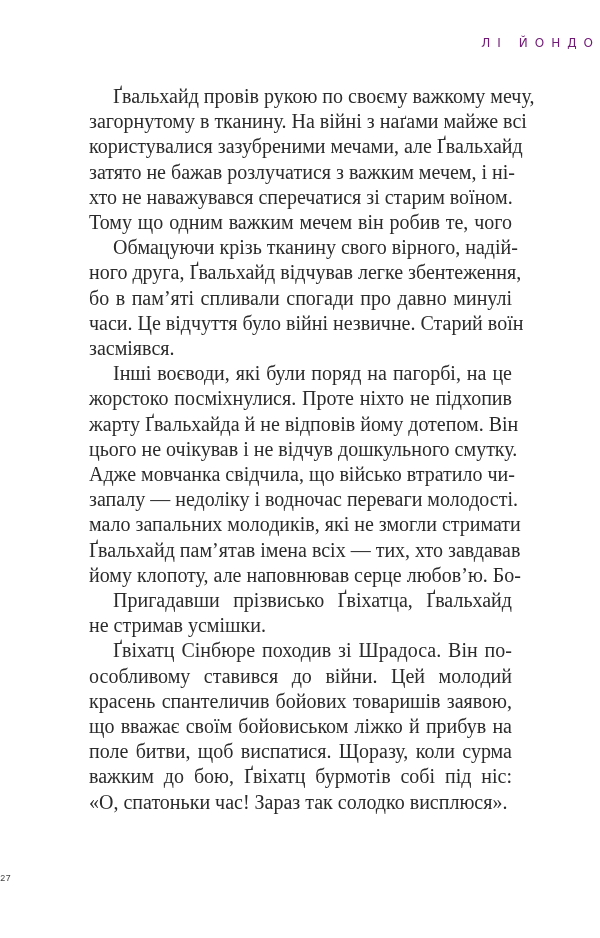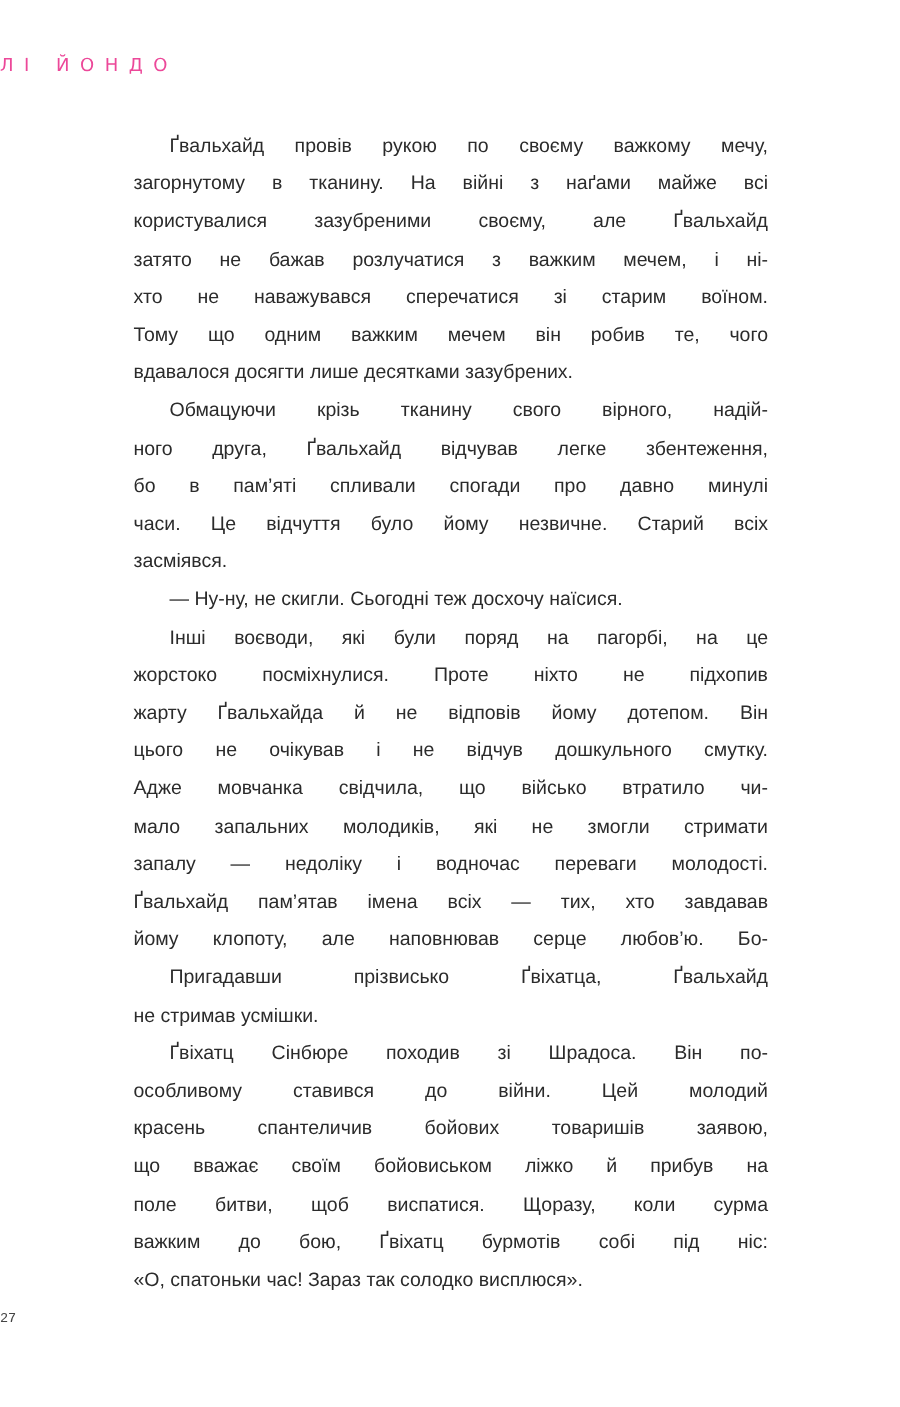--- a/index.html
+++ b/index.html
@@ -12,33 +12,33 @@
       height: 938px;
       position: relative;
       overflow: hidden;
       color: #2a2a2a;
     }
     .running-head {
       position: absolute;
       top: 36px;
       left: 0;
       width: 600px;
-      text-align: left;
+      text-align: right;
       font-family: "DejaVu Sans", sans-serif;
       font-size: 12px;
       letter-spacing: 7px;
-      color: #ec4899;
+      color: #701a75;
     }
     .text-block {
       position: absolute;
       top: 84px;
       left: 89px;
       width: 423px;
-      font-family: Liberation Sans, sans-serif;
-      font-size: 13px;
+      font-family: Liberation Serif, serif;
+      font-size: 20px;
       line-height: 25.2px;
       color: #2b2b2b;
     }
     .line {
       display: block;
       text-align: justify;
       text-align-last: justify;
       white-space: nowrap;
     }
     .line.last {
@@ -60,44 +60,40 @@
   </style>
 </head>
 <body>
 
 <div class="running-head">ЛІ ЙОНДО</div>
 
 <div class="text-block" id="text-block">
     <div class="para-wrap">
       <span class="line indent">Ґвальхайд провів рукою по своєму важкому мечу,</span>
       <span class="line">загорнутому в тканину. На війні з наґами майже всі</span>
-      <span class="line">користувалися зазубреними своєму, але Ґвальхайд</span>
+      <span class="line">користувалися зазубреними мечами, але Ґвальхайд</span>
       <span class="line">затято не бажав розлучатися з важким мечем, і ні-</span>
       <span class="line">хто не наважувався сперечатися зі старим воїном.</span>
       <span class="line">Тому що одним важким мечем він робив те, чого</span>
-      <span class="line last">вдавалося досягти лише десятками зазубрених.</span>
     </div>
     <div class="para-wrap">
       <span class="line indent">Обмацуючи крізь тканину свого вірного, надій-</span>
       <span class="line">ного друга, Ґвальхайд відчував легке збентеження,</span>
       <span class="line">бо в пам’яті спливали спогади про давно минулі</span>
-      <span class="line">часи. Це відчуття було йому незвичне. Старий всіх</span>
+      <span class="line">часи. Це відчуття було війні незвичне. Старий воїн</span>
       <span class="line last">засміявся.</span>
-    </div>
-    <div class="para-wrap">
-      <span class="line indent last">— Ну-ну, не скигли. Сьогодні теж досхочу наїсися.</span>
     </div>
     <div class="para-wrap">
       <span class="line indent">Інші воєводи, які були поряд на пагорбі, на це</span>
       <span class="line">жорстоко посміхнулися. Проте ніхто не підхопив</span>
       <span class="line">жарту Ґвальхайда й не відповів йому дотепом. Він</span>
       <span class="line">цього не очікував і не відчув дошкульного смутку.</span>
       <span class="line">Адже мовчанка свідчила, що військо втратило чи-</span>
+      <span class="line">запалу — недоліку і водночас переваги молодості.</span>
       <span class="line">мало запальних молодиків, які не змогли стримати</span>
-      <span class="line">запалу — недоліку і водночас переваги молодості.</span>
       <span class="line">Ґвальхайд пам’ятав імена всіх — тих, хто завдавав</span>
       <span class="line">йому клопоту, але наповнював серце любов’ю. Бо-</span>
     </div>
     <div class="para-wrap">
       <span class="line indent">Пригадавши прізвисько Ґвіхатца, Ґвальхайд</span>
       <span class="line last">не стримав усмішки.</span>
     </div>
     <div class="para-wrap">
       <span class="line indent">Ґвіхатц Сінбюре походив зі Шрадоса. Він по-</span>
       <span class="line">особливому ставився до війни. Цей молодий</span>

